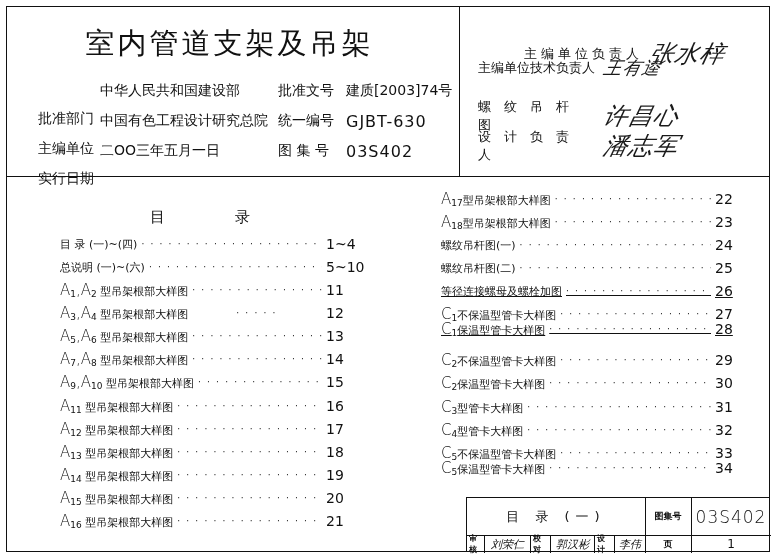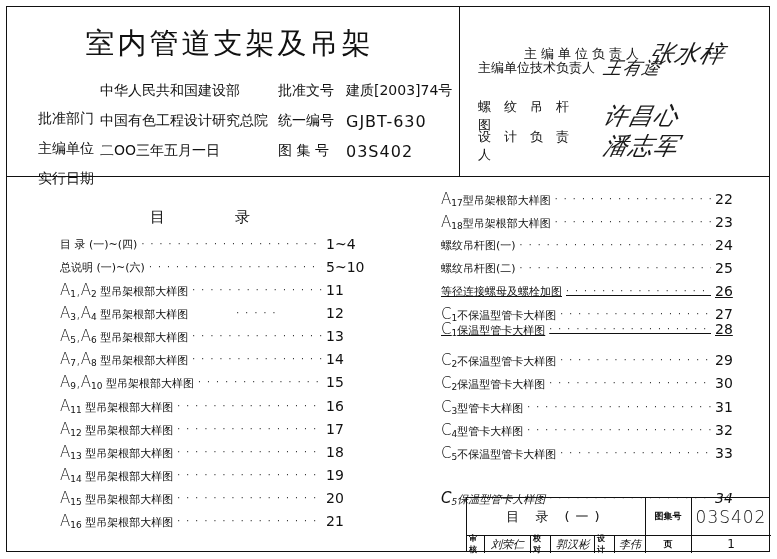--- a/index.html
+++ b/index.html
@@ -237,21 +237,21 @@
   <div class="toc-item" style="top:420px;">
     <span class="t"><span class="big">C</span><span class="sub">4</span><span>型管卡大样图</span></span>
     <span class="dots">····························</span>
     <span class="pg">32</span>
   </div>
   <div class="toc-item" style="top:443px;">
     <span class="t"><span class="big">C</span><span class="sub">5</span><span>不保温型管卡大样图</span></span>
     <span class="dots">····························</span>
     <span class="pg">33</span>
   </div>
-  <div class="toc-item" style="top:488px;font-style:italic;">
+  <div class="toc-item" style="top:458px;">
     <span class="t"><span class="big">C</span><span class="sub">5</span><span>保温型管卡大样图</span></span>
     <span class="dots">····························</span>
     <span class="pg">34</span>
   </div>
 </div>
 
 <div class="tblock">
   <div class="tb-title">目 录 (一)</div>
   <div class="tb-v1"></div>
   <div class="tb-v2"></div>

